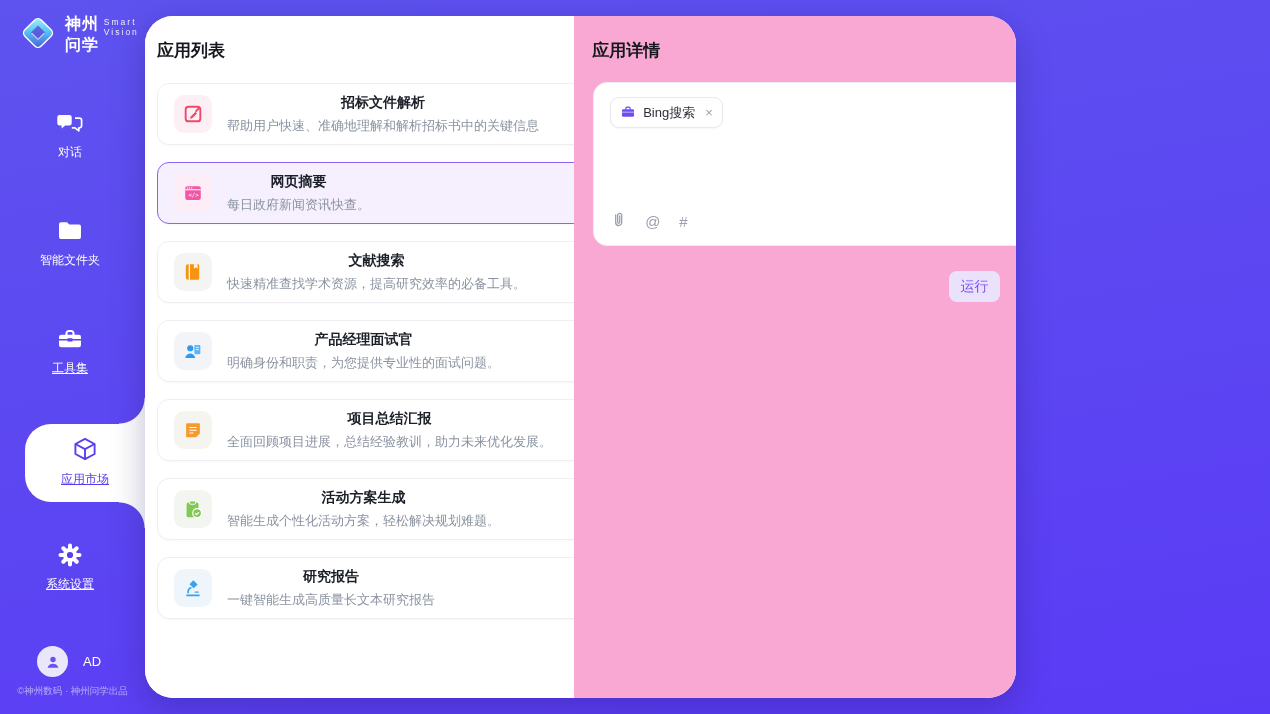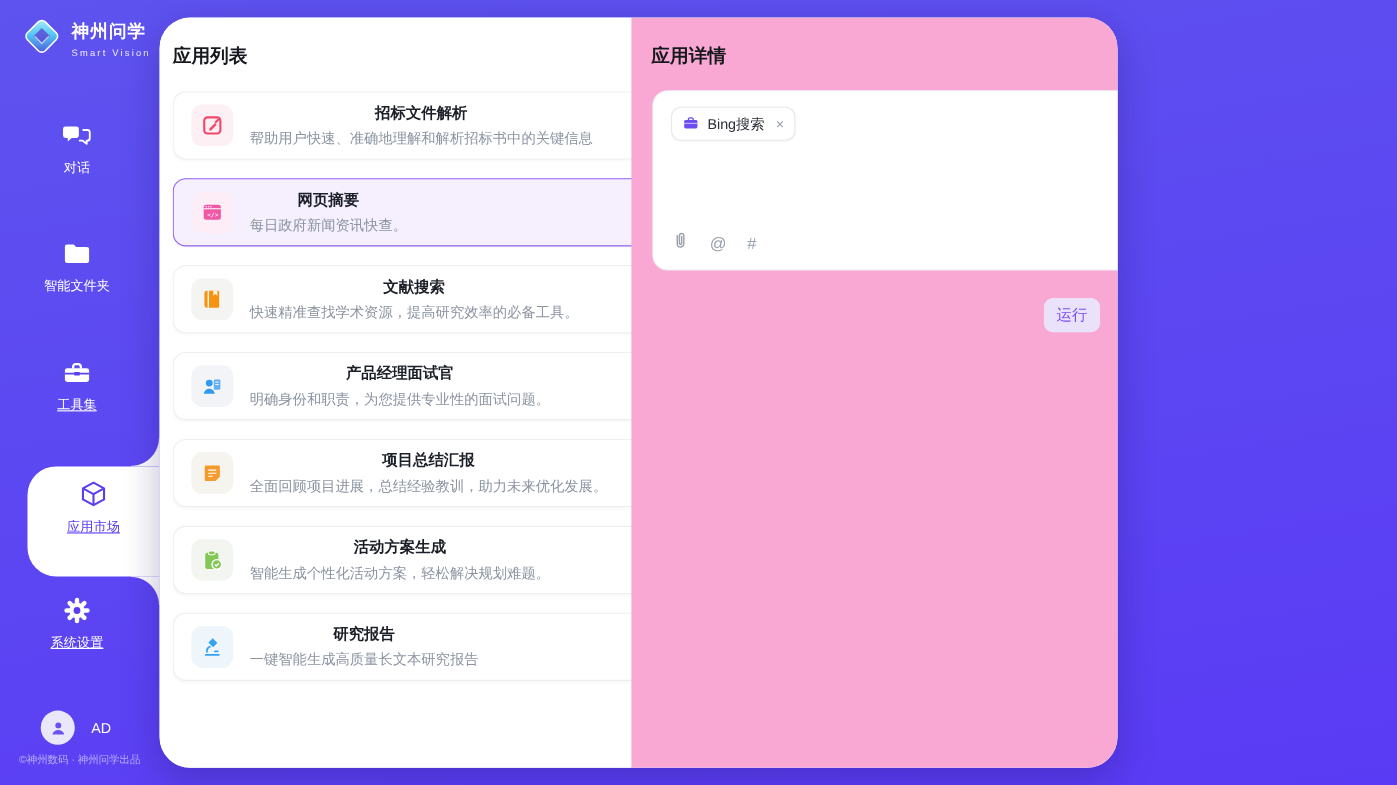--- a/index.html
+++ b/index.html
@@ -6,30 +6,30 @@
   html,body { width:1270px; height:714px; overflow:hidden; }
   body {
     font-family:"Liberation Sans","DejaVu Sans",sans-serif;
     background:linear-gradient(170deg,#5e53ef 0%,#5a3bf5 100%);
     position:relative; color:#1b1f27;
   }
 
   
   .sidebar { position:absolute; left:0; top:0; width:145px; height:714px; }
   .logo { position:absolute; left:18px; top:13px; display:flex; align-items:center; gap:7px; }
-  .logo-text { display:flex; flex-direction:column; }
+  .logo-text { display:flex; flex-direction:row; }
   .logo-title { color:#fff; font-size:16px; font-weight:bold; letter-spacing:1px; }
   .logo-sub { color:rgba(255,255,255,.9); font-size:8.5px; letter-spacing:2px; margin-top:3px; }
 
   .nav-item { position:absolute; left:0; width:140px; text-align:center; color:#fff; cursor:pointer; }
   .nav-icon { height:30px; display:flex; align-items:center; justify-content:center; }
   .nav-label { display:block; font-size:12px; margin-top:6px; color:#fff; }
   .nav-label.u { text-decoration:underline; }
 
-  .blob { position:absolute; left:25px; top:424px; width:120px; height:100px; background:#fff;
+  .blob { position:absolute; left:25px; top:424px; width:120px; height:78px; background:#fff;
           border-radius:26px 0 0 26px; text-align:center; padding-top:11px; cursor:pointer; }
   .blob::before { content:""; position:absolute; right:0; top:-26px; width:26px; height:26px;
           background:radial-gradient(circle at 0 0, rgba(0,0,0,0) 25px, #fff 26px); }
   .blob::after { content:""; position:absolute; right:0; bottom:-26px; width:26px; height:26px;
           background:radial-gradient(circle at 0 100%, rgba(0,0,0,0) 25px, #fff 26px); }
   .blob .nav-label { color:#5b3df2; }
 
   .user { position:absolute; left:37px; top:646px; display:flex; align-items:center; gap:15px; cursor:pointer; }
   .avatar { width:31px; height:31px; border-radius:50%; background:#eae7fa; display:flex; align-items:center; justify-content:center; }
   .user-label { color:#fff; font-size:13px; }

